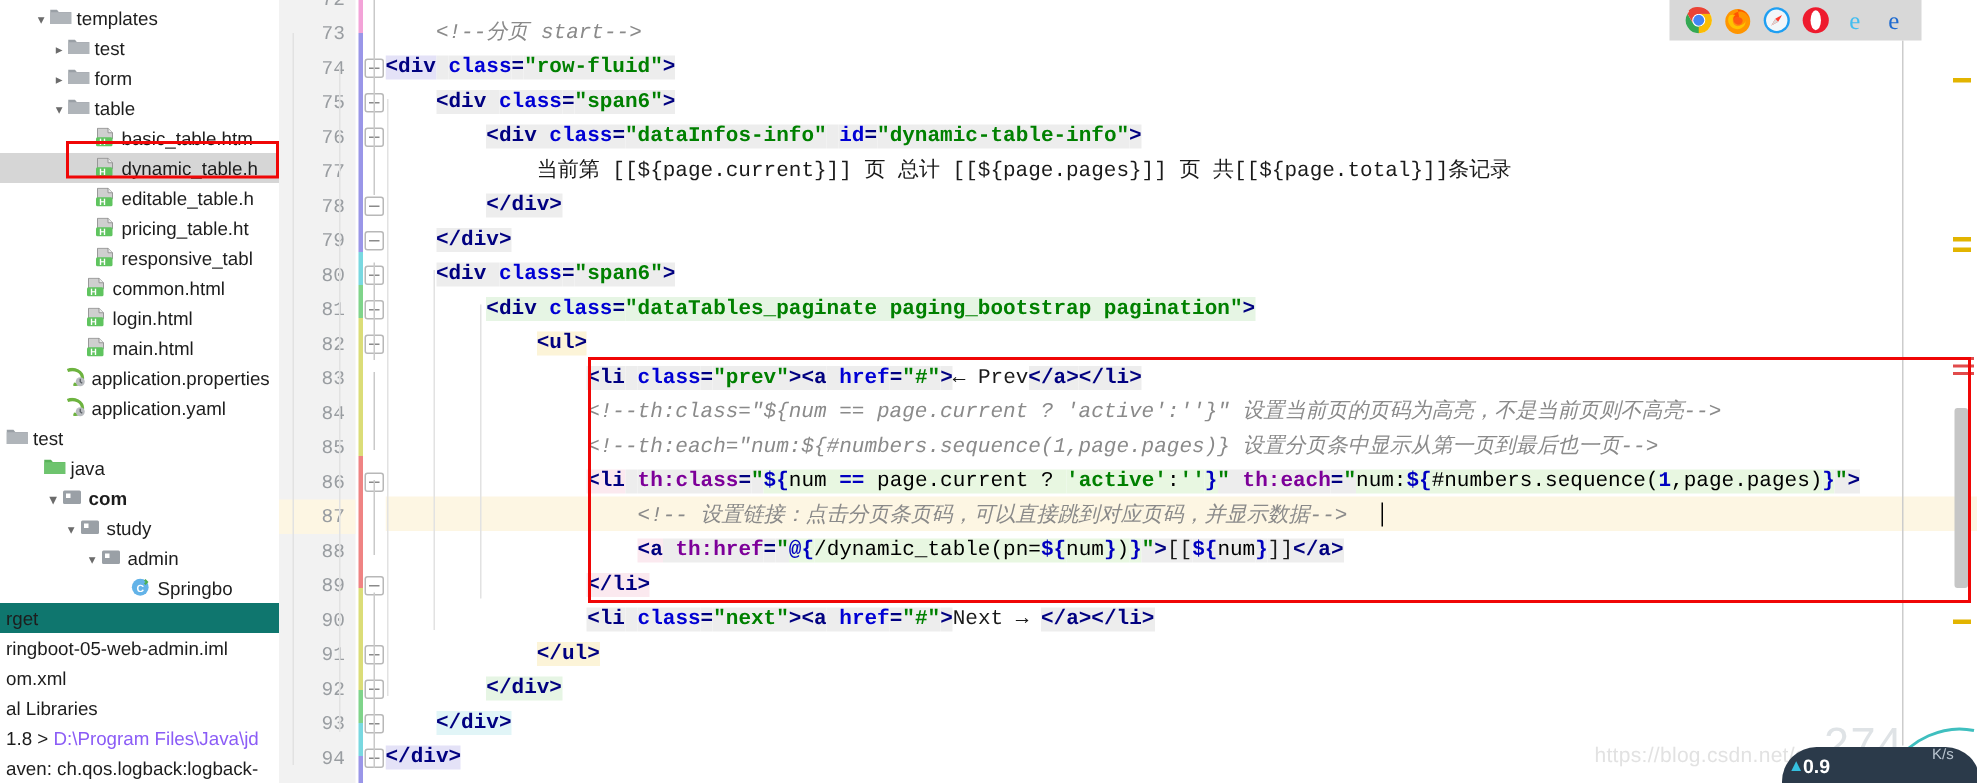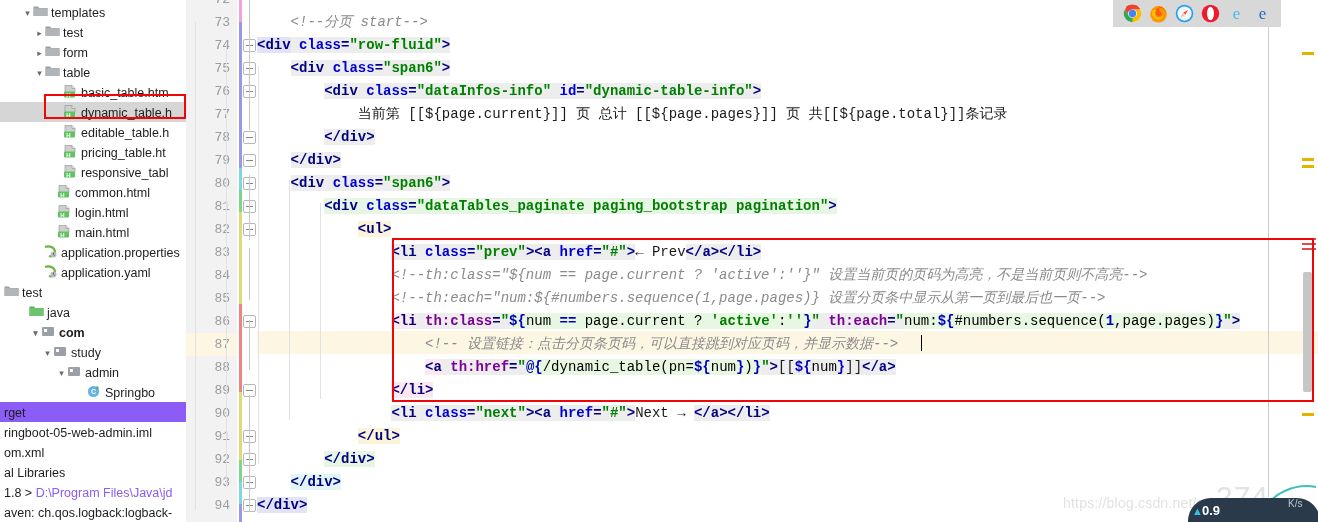--- a/index.html
+++ b/index.html
@@ -16,21 +16,21 @@
   .project-pane{
     position:absolute;left:0;top:0;width:186px;height:522px;
     background:#ffffff;overflow:hidden;
   }
   .tree-row{
     position:relative;height:20px;line-height:20px;white-space:nowrap;
     font-family:"Liberation Sans", sans-serif;font-size:12.5px;color:#1d1d1d;
     padding-left:4px;
   }
   .tree-row.sel{background:#d6d6d6;}
-  .tree-row.yellowrow{background:#8b5cf6;}
+  .tree-row.yellowrow{background:#0f766e;}
   .arrow{
     display:inline-block;width:11px;text-align:center;color:#6b6b6b;font-size:9px;
     vertical-align:middle;
   }
   .spacer{display:inline-block;}
   .ico{display:inline-block;width:15px;height:13px;vertical-align:-2px;position:relative;margin-right:3px;}
   .ico svg{display:block;}
   .tlabel{vertical-align:middle;}
   .tlabel.grey{color:#8b5cf6;}
 

